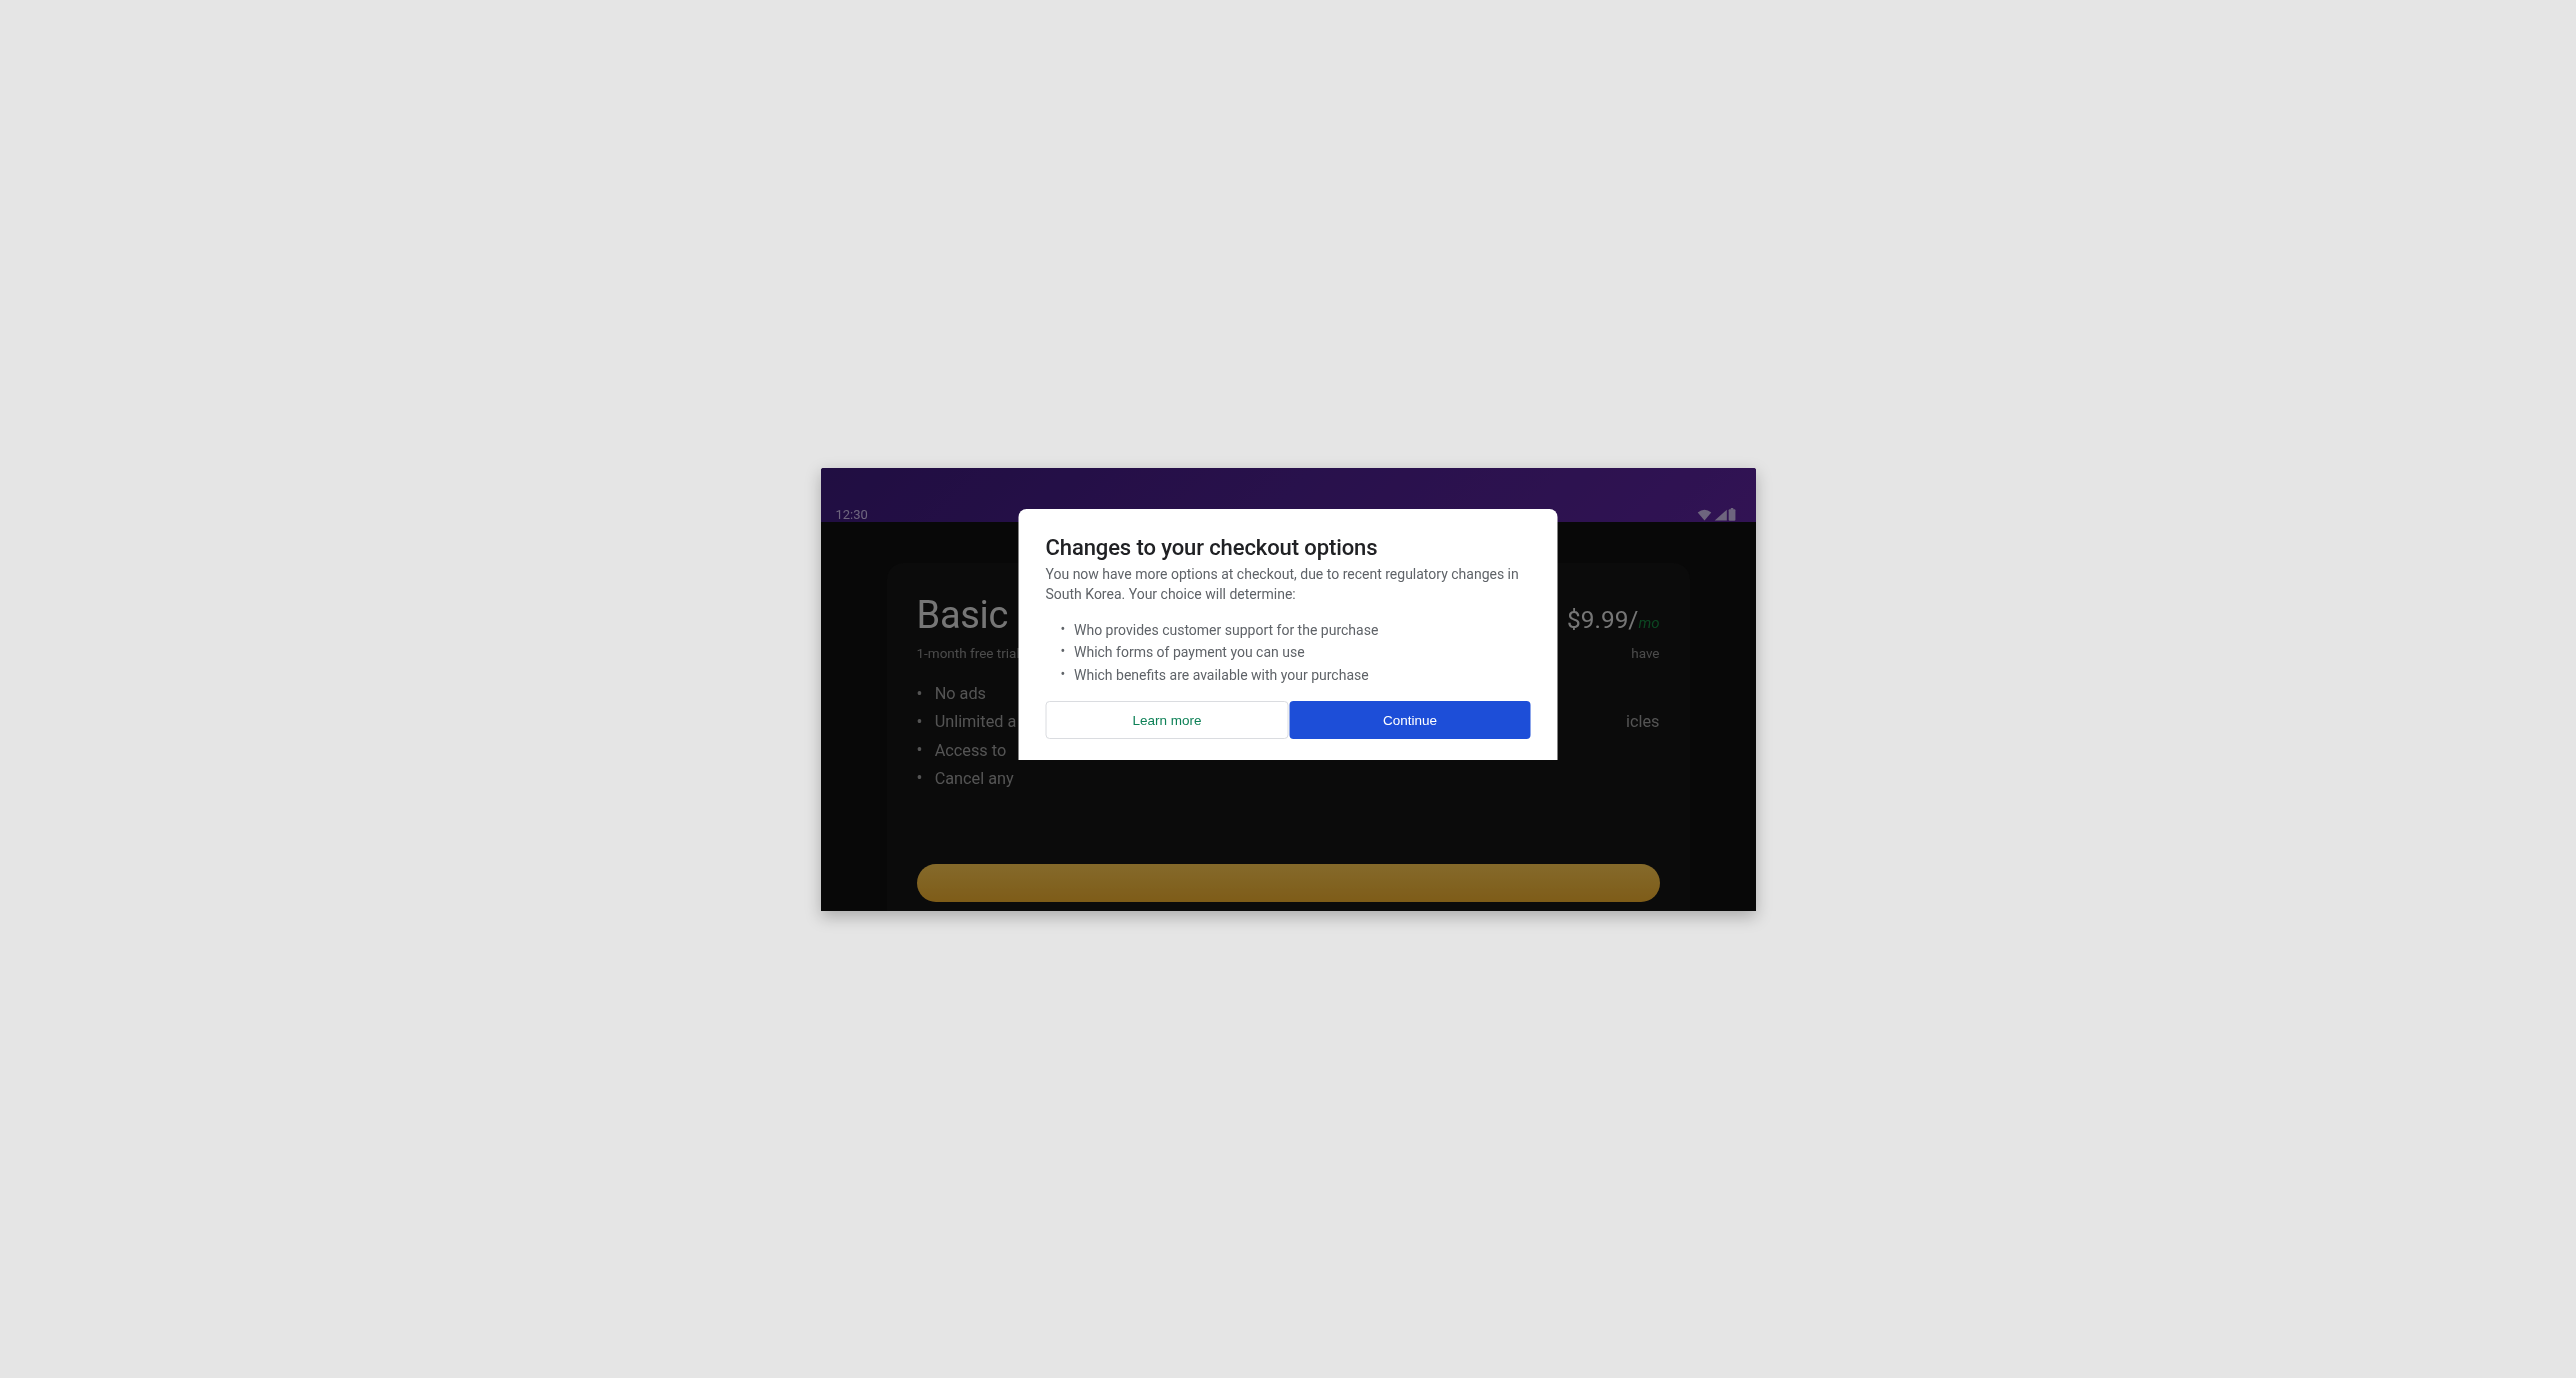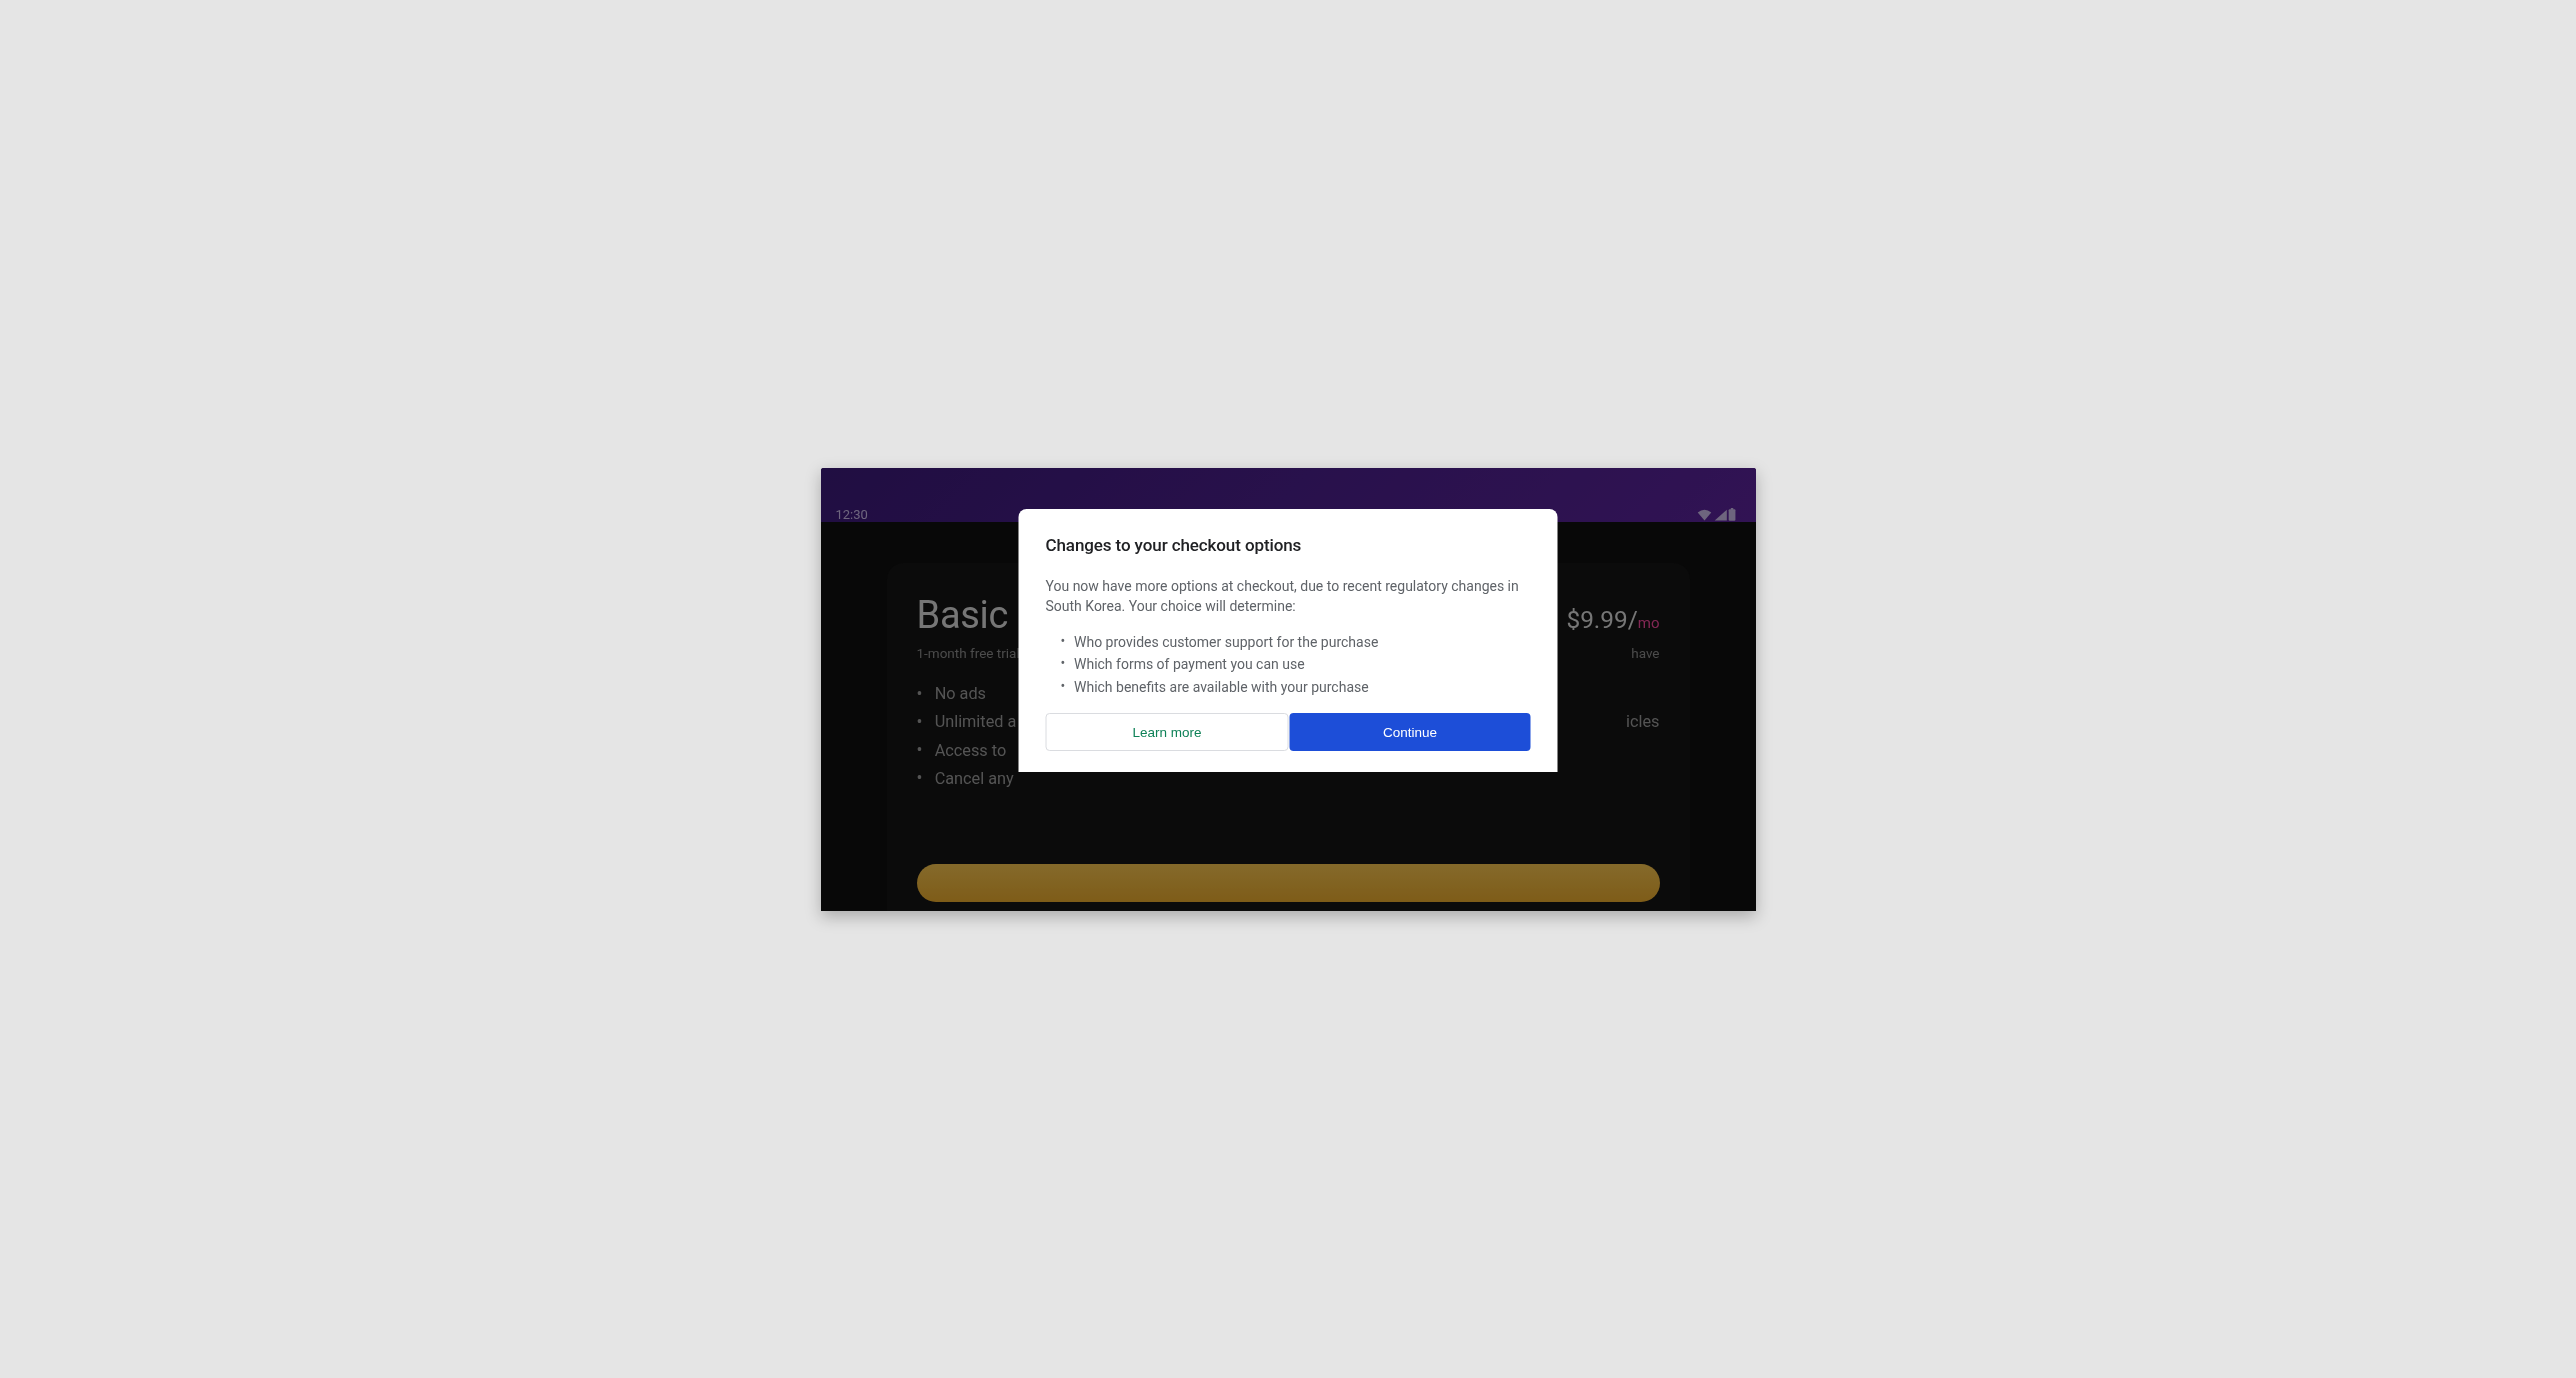--- a/index.html
+++ b/index.html
@@ -64,21 +64,21 @@
     letter-spacing: -0.3px;
   }
   .plan-price-group {
     text-align: right;
   }
   .plan-price {
     font-size: 24.4px;
     font-weight: 400;
     color: #d8d8d8;
   }
-  .plan-price .per { font-size: 15px; color: #ec4899; }
+  .plan-price .per { font-size: 15px; color: #15803d; font-style: italic; }
   .plan-sub {
     font-size: 13.5px;
     color: #8a8a8a;
     margin-top: 8.1px;
     display: flex;
     justify-content: space-between;
   }
   .plan-features {
     margin-top: 19px;
     list-style: none;
@@ -115,24 +115,24 @@
     top: 41px;
     left: 50%;
     transform: translateX(-50%);
     width: 539px;
     background: #ffffff;
     border-radius: 8.1px 8.1px 0 0;
     padding: 26px 27px 20.3px 27px;
     color: #3c4043;
   }
   .dialog-title {
-    font-size: 17px;
+    font-size: 22px;
     font-weight: 500;
     color: #202124;
-    margin-bottom: 21px;
+    margin-bottom: 4px;
     letter-spacing: -0.1px;
   }
   .dialog-intro {
     font-size: 14px;
     color: #5f6368;
     line-height: 1.45;
     margin-bottom: 15px;
   }
   .dialog-list {
     list-style: none;

